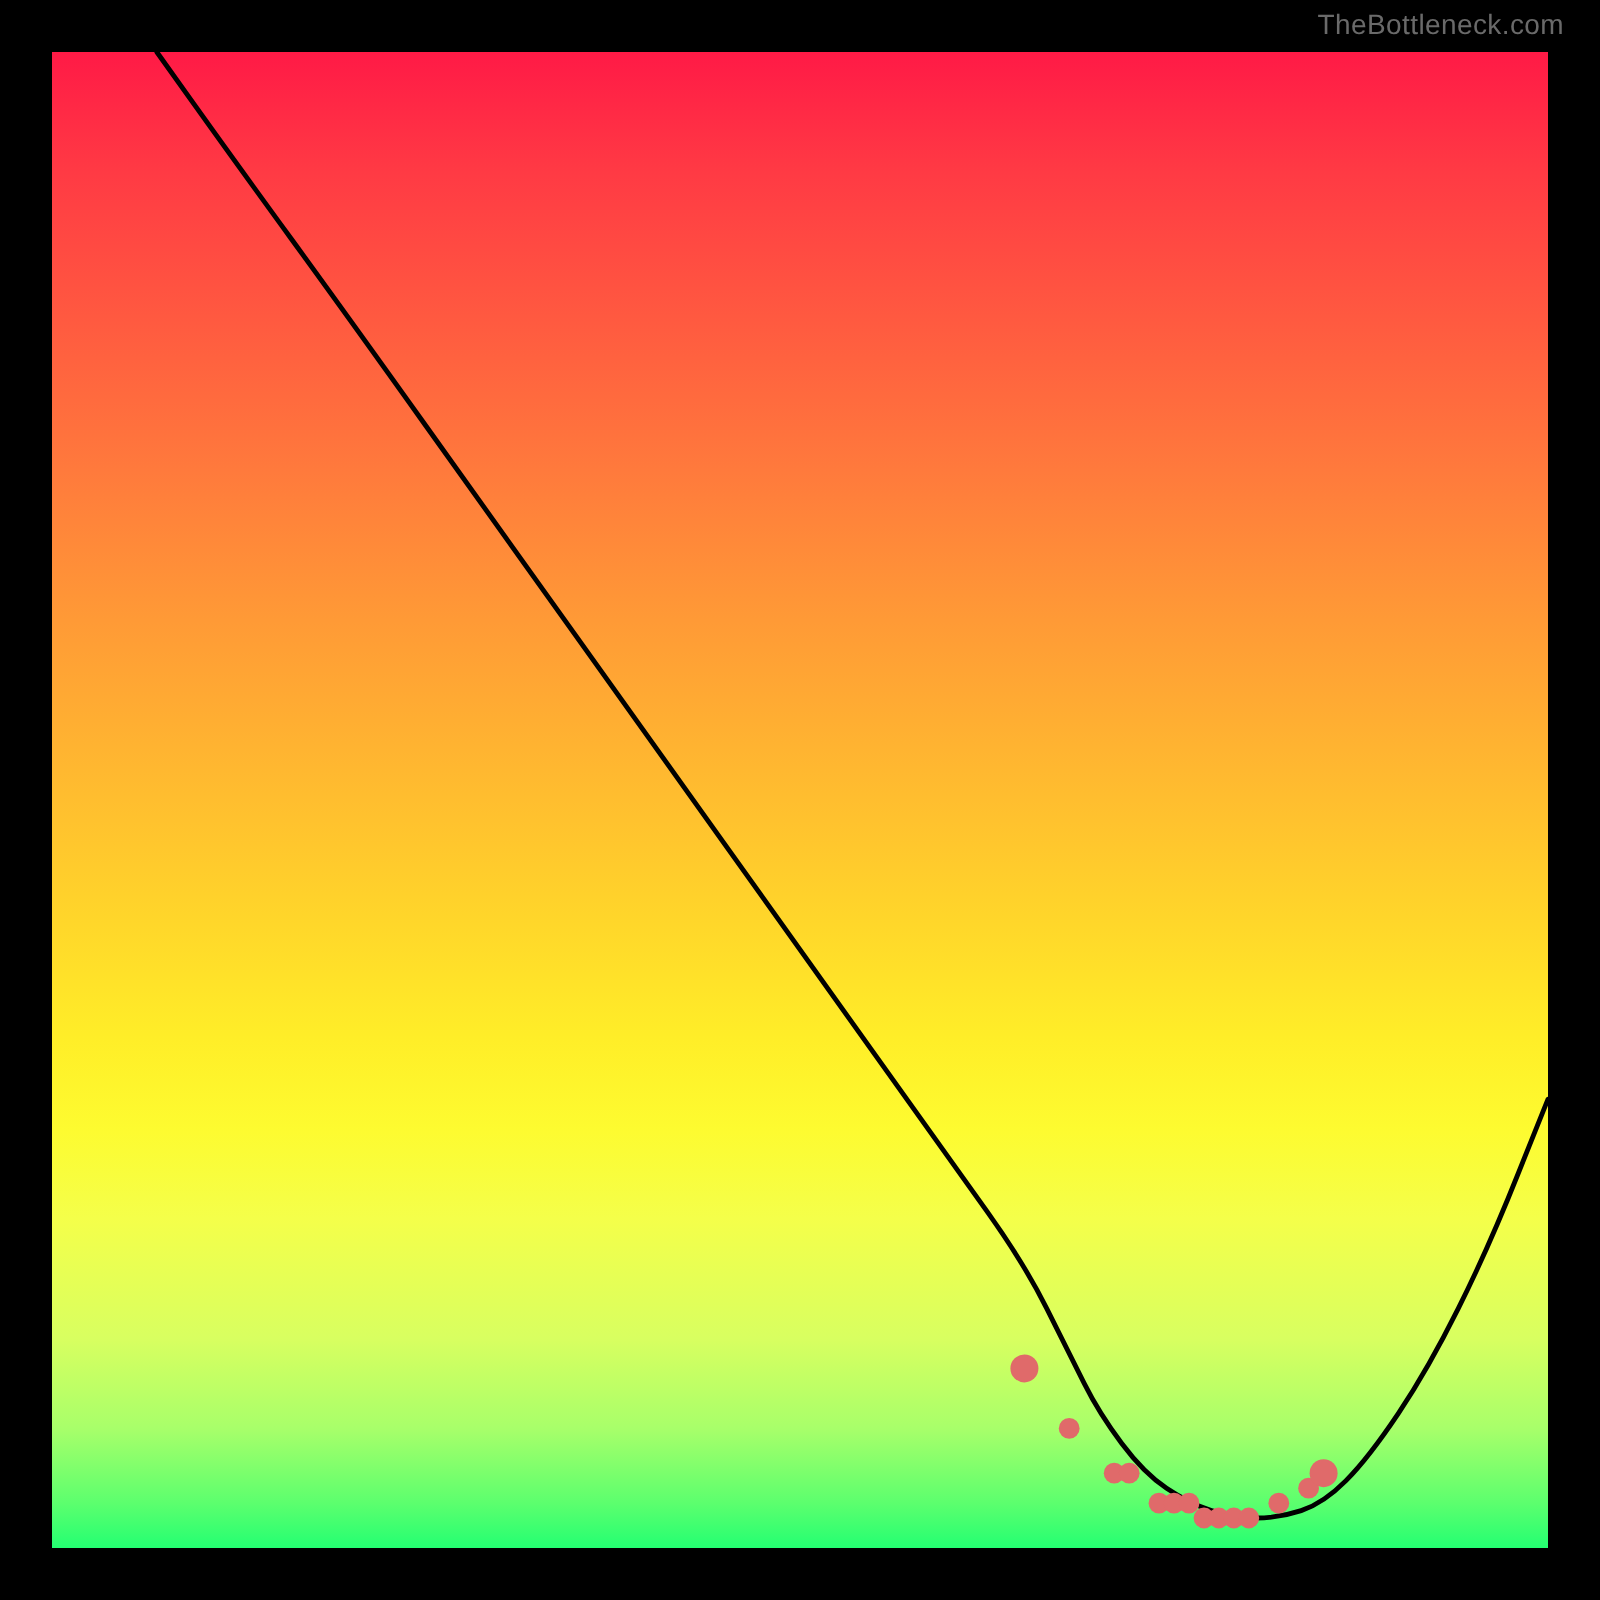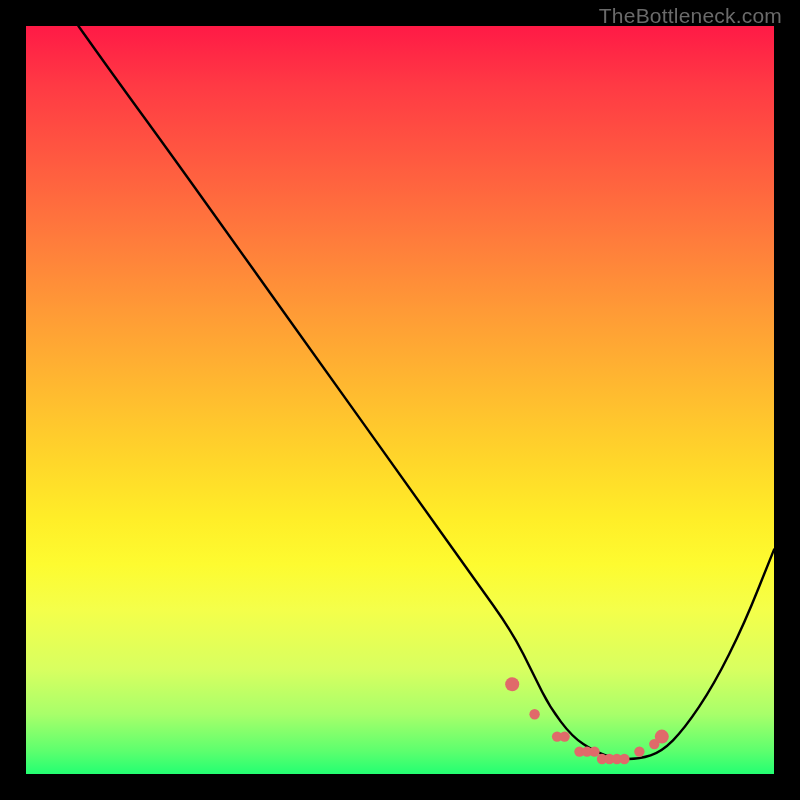--- a/index.html
+++ b/index.html
@@ -41,21 +41,21 @@
       #a8ff6a 92%,
       #5cff6e 97%,
       #24ff72 100%
     );
   }
   .watermark {
     position: absolute;
     top: 4px;
     right: 18px;
     color: #6a6a6a;
-    font-size: 21px;
+    font-size: 14px;
     font-weight: 500;
     letter-spacing: 0.2px;
   }
   svg.curve {
     position: absolute;
     left: 0;
     top: 0;
     width: 748px;
     height: 748px;
     overflow: visible;

